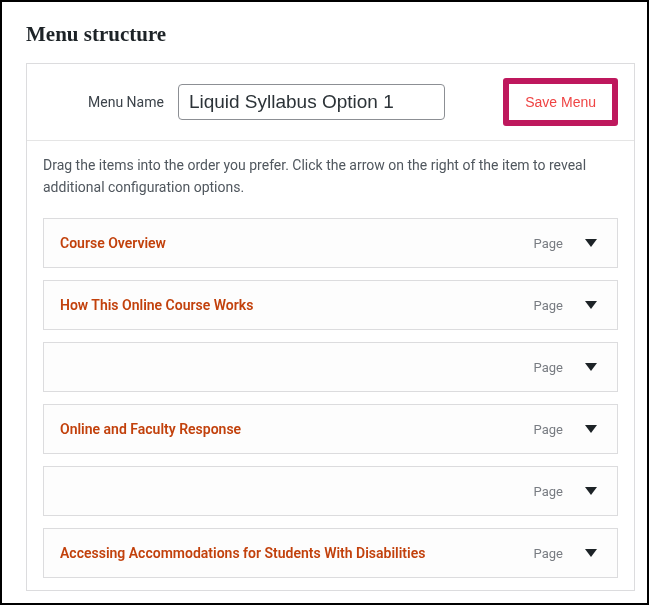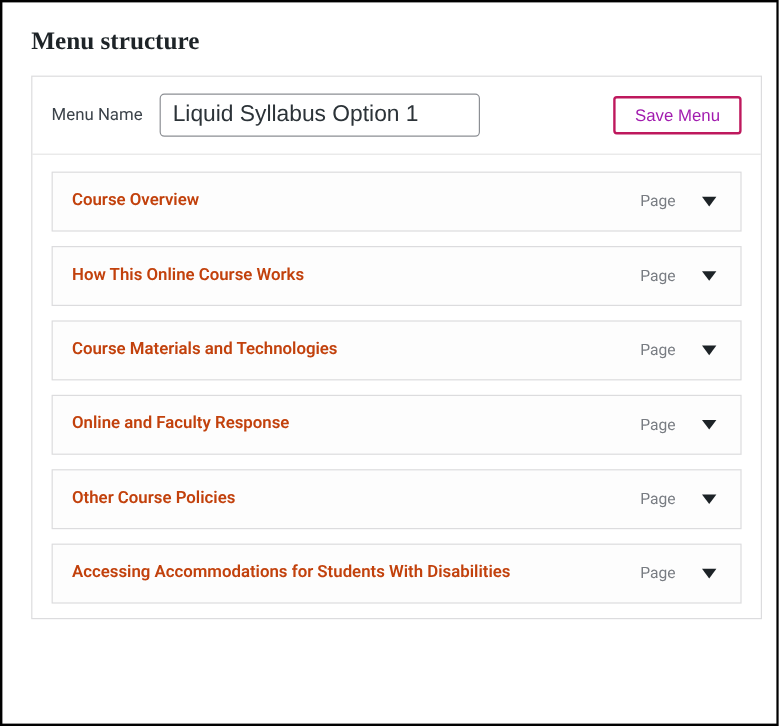--- a/index.html
+++ b/index.html
@@ -33,40 +33,41 @@
     display: flex;
     align-items: center;
     padding: 14px 16px;
     border-bottom: 1px solid #e5e5e5;
   }
   .menu-name-label {
     font-size: 14px;
     color: #3c434a;
     margin-right: 14px;
     white-space: nowrap;
+    margin-left: 45px;
   }
   .menu-name-input {
     flex: 1;
     height: 36px;
     padding: 0 10px;
     font-size: 19px;
     border: 1px solid #8c8f94;
     border-radius: 4px;
     background: #fff;
     color: #2c3338;
     max-width: 320px;
   }
   .spacer { flex: 1; }
   .save-btn {
-    height: 32px;
+    height: 48px;
     padding: 0 16px;
     font-size: 14px;
-    color: #a21caf;
-    background: #fff;
-    border: 2px solid #be185d;
+    color: #ef4444;
+    background: #fff;
+    border: 6px solid #be185d;
     border-radius: 3px;
     cursor: pointer;
     margin-left: 16px;
   }
   .panel-body {
     padding: 14px 16px 0 16px;
   }
   .instructions {
     font-size: 14px;
     color: #50575e;
@@ -129,20 +130,21 @@
   <div class="panel">
 
     <div class="panel-top">
       <span class="menu-name-label">Menu Name</span>
       <input class="menu-name-input" type="text" value="Liquid Syllabus Option 1" style="">
       <div class="spacer"></div>
       <button class="save-btn">Save Menu</button>
     </div>
 
     <div class="panel-body">
+      <p class="instructions">Drag the items into the order you prefer. Click the arrow on the right of the item to reveal additional configuration options.</p>
 
       <div class="menu-items">
 
         <div class="menu-item">
           <span class="menu-item-title">Course Overview</span>
           <div class="menu-item-meta">
             <span class="menu-item-type">Page</span>
             <button class="toggle-btn">
               <span class="toggle-icon"></span>
             </button>
@@ -153,41 +155,39 @@
           <span class="menu-item-title">How This Online Course Works</span>
           <div class="menu-item-meta">
             <span class="menu-item-type">Page</span>
             <button class="toggle-btn">
               <span class="toggle-icon"></span>
             </button>
           </div>
         </div>
 
         <div class="menu-item">
-          <span class="menu-item-title">Course Materials and Technologies</span>
           <div class="menu-item-meta">
             <span class="menu-item-type">Page</span>
             <button class="toggle-btn">
               <span class="toggle-icon"></span>
             </button>
           </div>
         </div>
 
         <div class="menu-item">
           <span class="menu-item-title">Online and Faculty Response</span>
           <div class="menu-item-meta">
             <span class="menu-item-type">Page</span>
             <button class="toggle-btn">
               <span class="toggle-icon"></span>
             </button>
           </div>
         </div>
 
         <div class="menu-item">
-          <span class="menu-item-title">Other Course Policies</span>
           <div class="menu-item-meta">
             <span class="menu-item-type">Page</span>
             <button class="toggle-btn">
               <span class="toggle-icon"></span>
             </button>
           </div>
         </div>
 
         <div class="menu-item">
           <span class="menu-item-title">Accessing Accommodations for Students With Disabilities</span>

